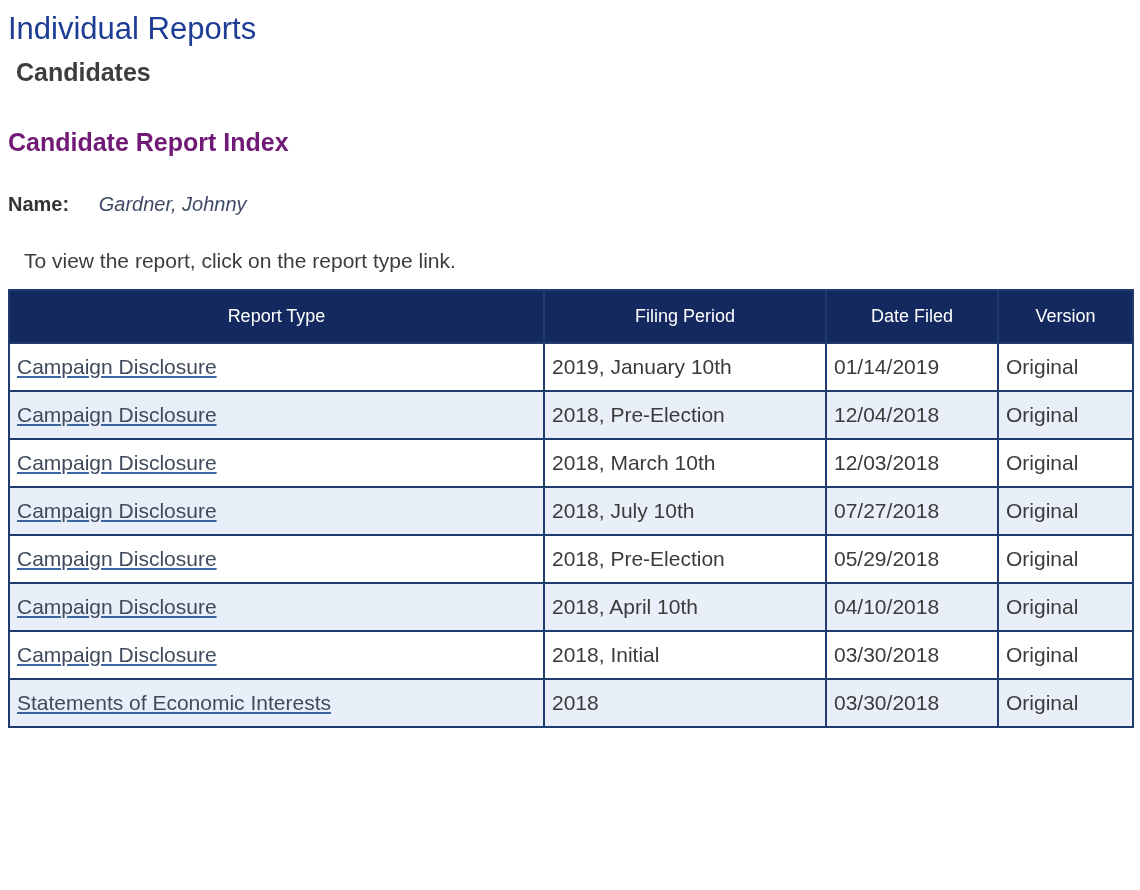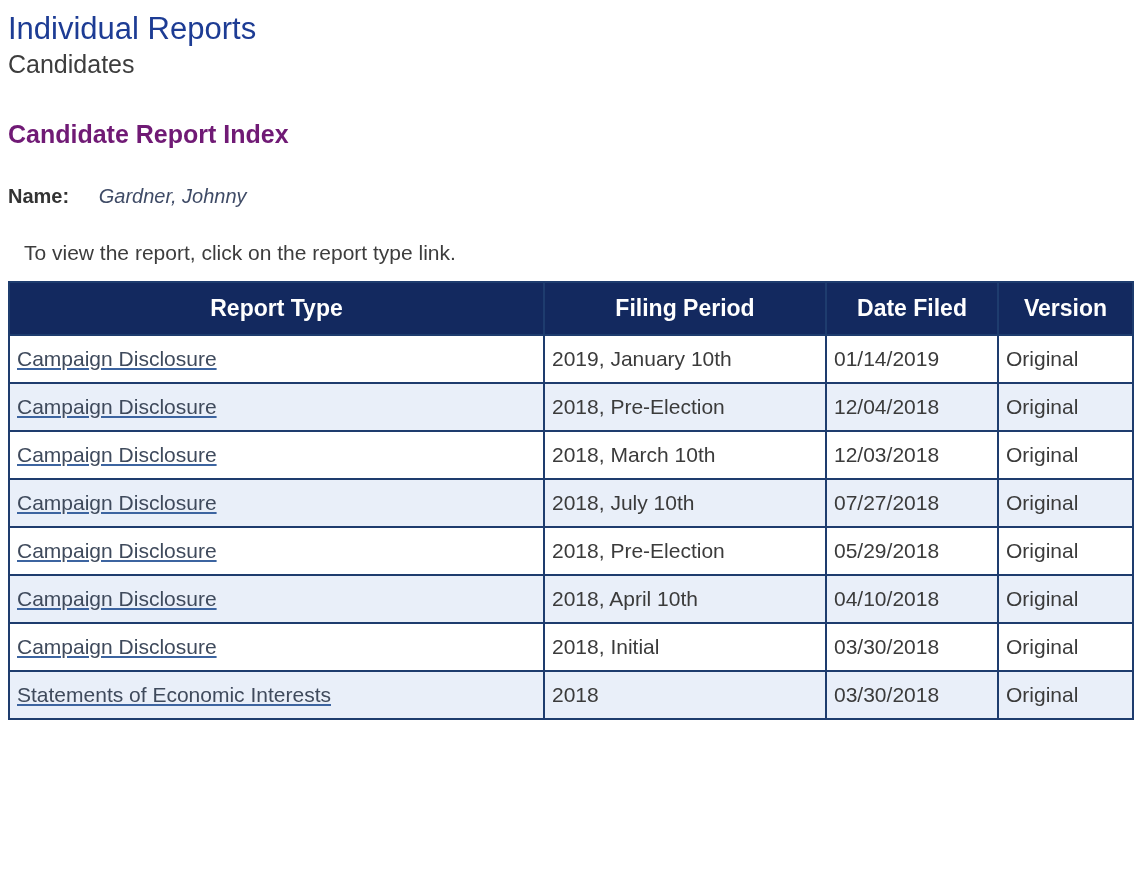--- a/index.html
+++ b/index.html
@@ -20,22 +20,22 @@
   body{
     font-family:"Liberation Sans","DejaVu Sans",sans-serif;
     width:1140px;height:890px;overflow:hidden;
   }
   .page{padding:8px 8px 0 8px;}
   .page-title{
     font-size:31px;font-weight:400;color:var(--title-color);
     margin:2px 0 0 0;line-height:1.25;
   }
   .page-subtitle{
-    font-size:25px;font-weight:400;color:var(--subtitle-color);
-    margin:0;line-height:1.25;
+    font-size:25px;font-weight:700;color:var(--subtitle-color);
+    margin:8px;line-height:1.25;
   }
   .section-heading{
     font-size:25px;font-weight:700;color:#701a75;
     margin:39px 0 0 0;line-height:1.2;
   }
   .name-line{
     margin:36px 0 0 0;font-size:20px;color:#333333;
   }
   .name-label{font-weight:700;color:#333333;}
   .name-value{
@@ -48,21 +48,21 @@
     margin:31px 0 0 0;text-align:center;
     font-size:26px;font-weight:700;color:var(--results-heading-color);
   }
   table.results{
     border-collapse:collapse;table-layout:fixed;
     width:1124px;margin-top:16px;
     border:2px solid var(--border-color);
   }
   table.results th{
     background:var(--header-bg);color:var(--header-text);
-    font-size:23px;font-weight:700;text-align:center;
+    font-size:18px;font-weight:400;text-align:center;
     padding:11px 8px;border:2px solid var(--border-color);
     height:53px;
   }
   table.results td{
     font-size:21px;color:var(--cell-text);
     padding:11px 7px;border:2px solid var(--border-color);
     height:44px;vertical-align:middle;text-align:left;
     background:#ffffff;
   }
   table.results tr:nth-child(even) td{background:var(--stripe-bg);}

